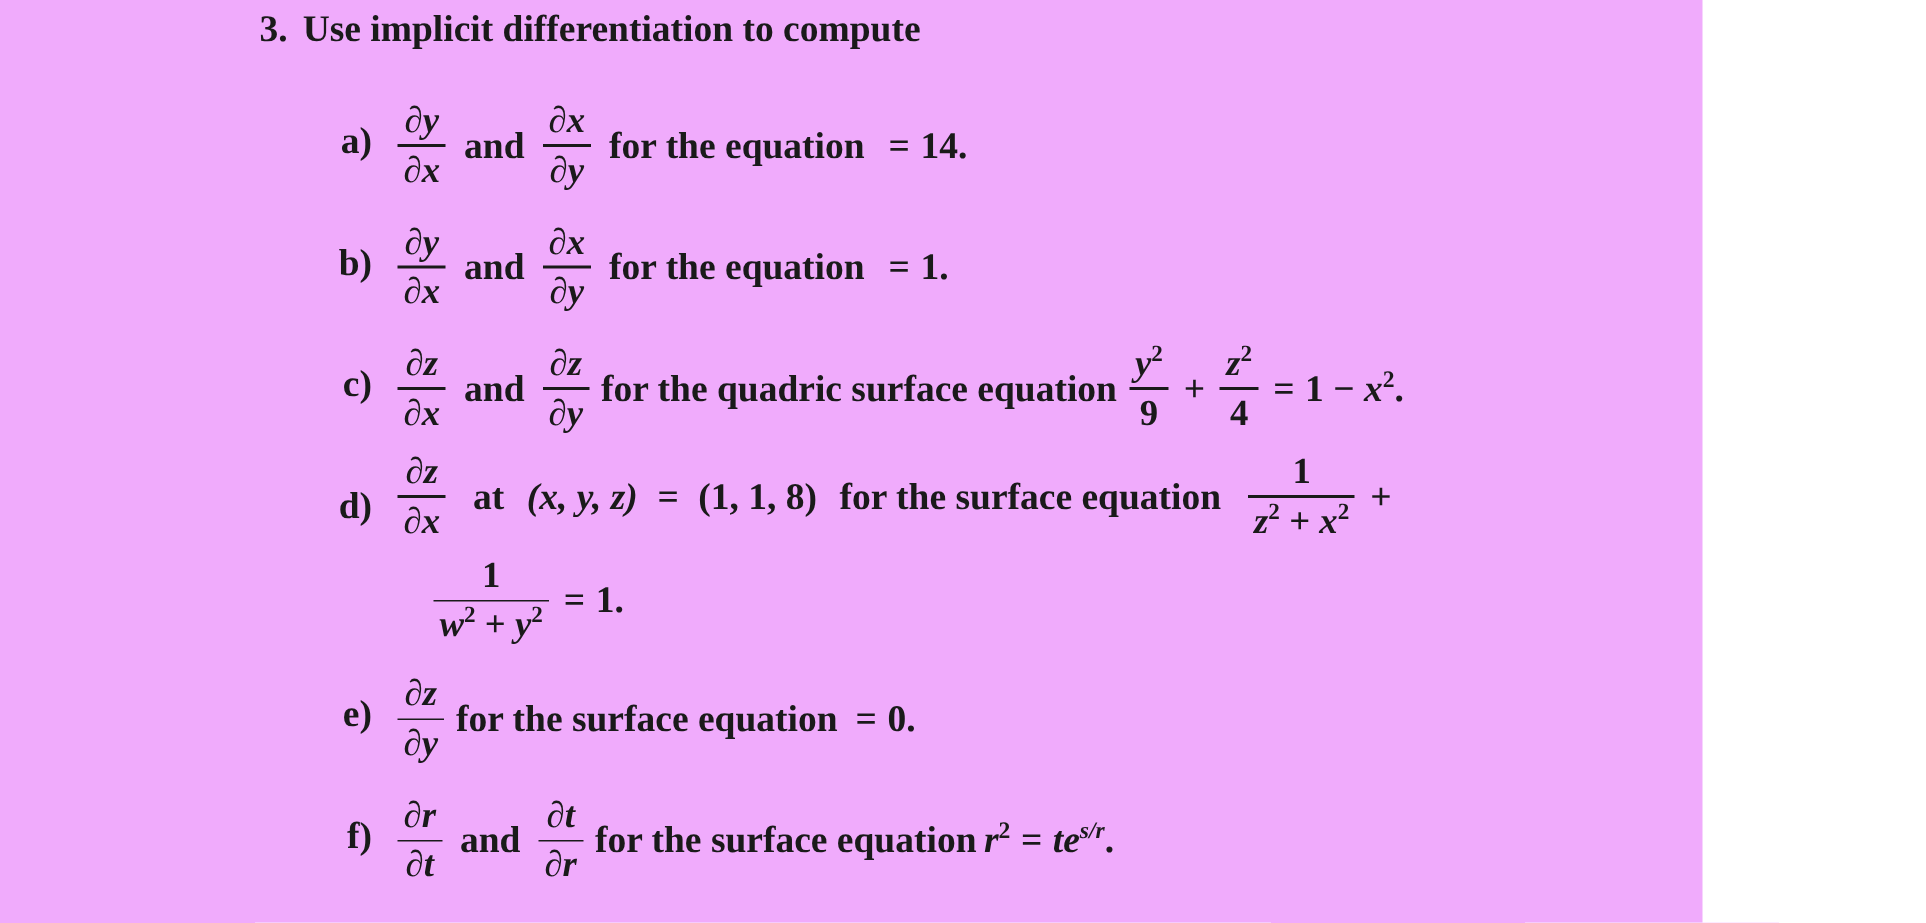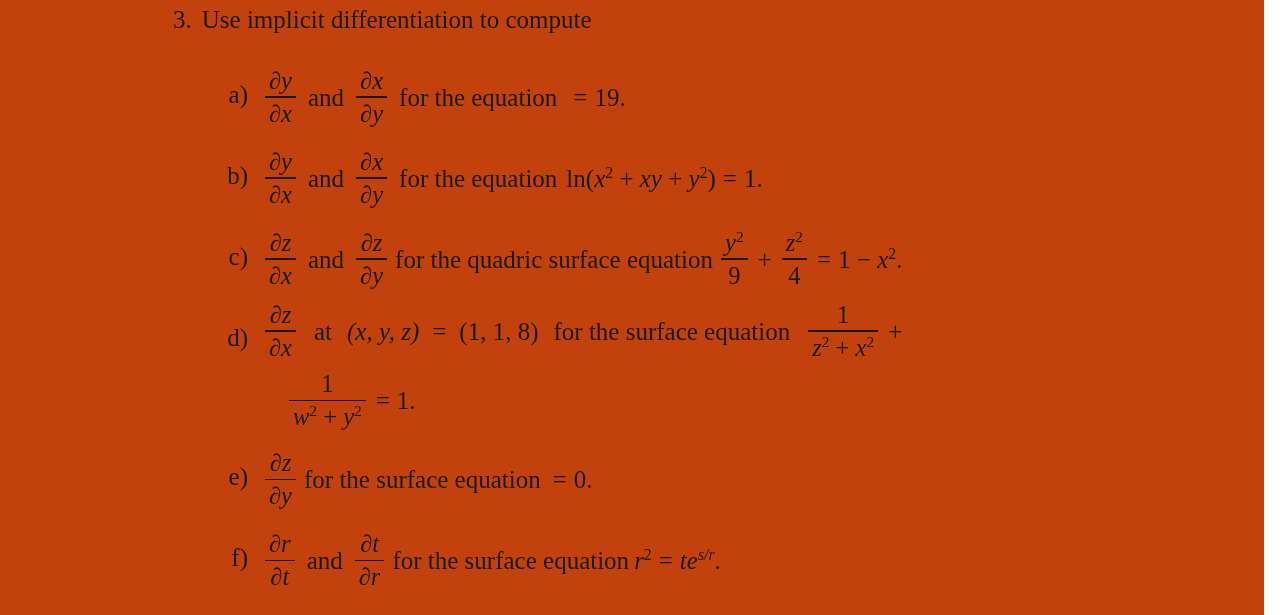--- a/index.html
+++ b/index.html
@@ -10,23 +10,24 @@
   body {
     width: 1284px;
     height: 615px;
     overflow: hidden;
     font-family: "Liberation Serif", "DejaVu Serif", serif;
     color: #1a1a1a;
   }
 
   .page {
     position: relative;
-    width: 1264px;
+    width: 1135px;
     height: 615px;
-    background: #c2410c;
+    background: #f0abfc;
+    font-weight: bold;
   }
 
   
   .problem {
     position: absolute;
     left: 173px;
     top: 6px;
     font-size: 25px;
     line-height: 1.15;
     white-space: nowrap;
@@ -147,40 +148,39 @@
           <span class="den-r">∂x</span>
         </span>
         <span class="txt">and</span>
         <span class="frac math">
           <span class="num-r">∂x</span>
           <span class="bar"></span>
           <span class="den-r">∂y</span>
         </span>
         <span class="txt">for the equation</span>
         <span class="op">=</span>
-        <span class="rm">19.</span>
+        <span class="rm">14.</span>
       </div>
     </div>
 
     <div class="part">
       <div class="label">b)</div>
       <div class="body">
         <span class="frac math">
           <span class="num-r">∂y</span>
           <span class="bar"></span>
           <span class="den-r">∂x</span>
         </span>
         <span class="txt">and</span>
         <span class="frac math">
           <span class="num-r">∂x</span>
           <span class="bar"></span>
           <span class="den-r">∂y</span>
         </span>
         <span class="txt">for the equation</span>
-        <span class="math nowrap"><span class="rm">ln(</span>x<sup class="sp rm">2</sup> <span class="rm">+</span> xy <span class="rm">+</span> y<sup class="sp rm">2</sup><span class="rm">)</span></span>
         <span class="op">=</span>
         <span class="rm">1.</span>
       </div>
     </div>
 
     <div class="part">
       <div class="label">c)</div>
       <div class="body">
         <span class="frac math">
           <span class="num-r">∂z</span>

